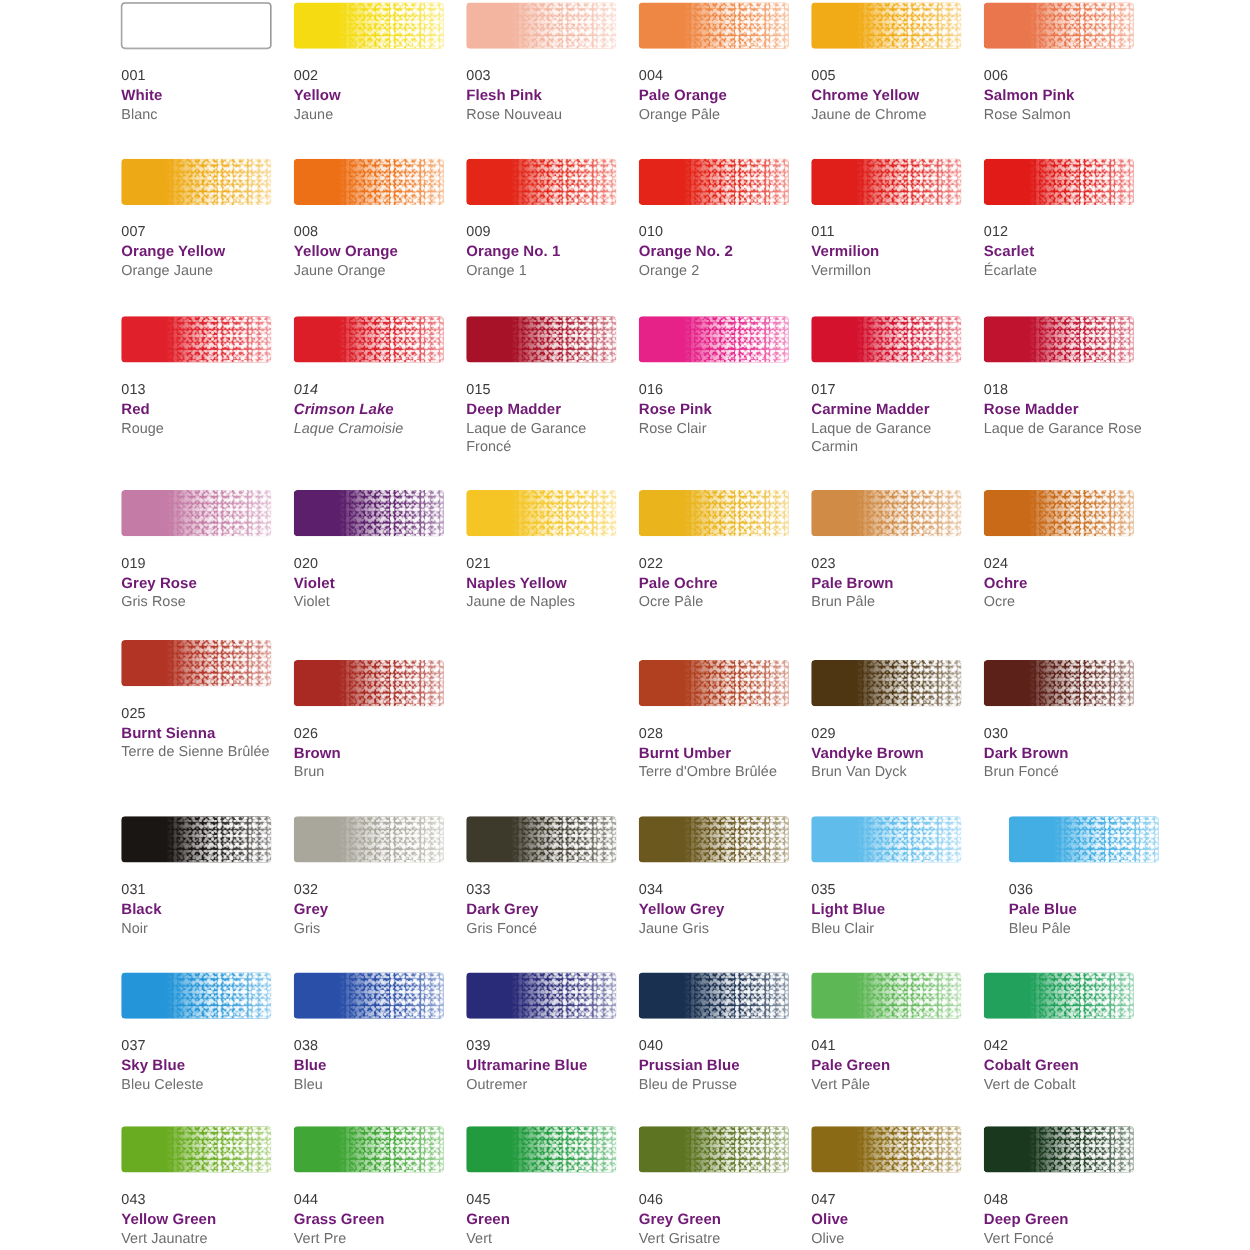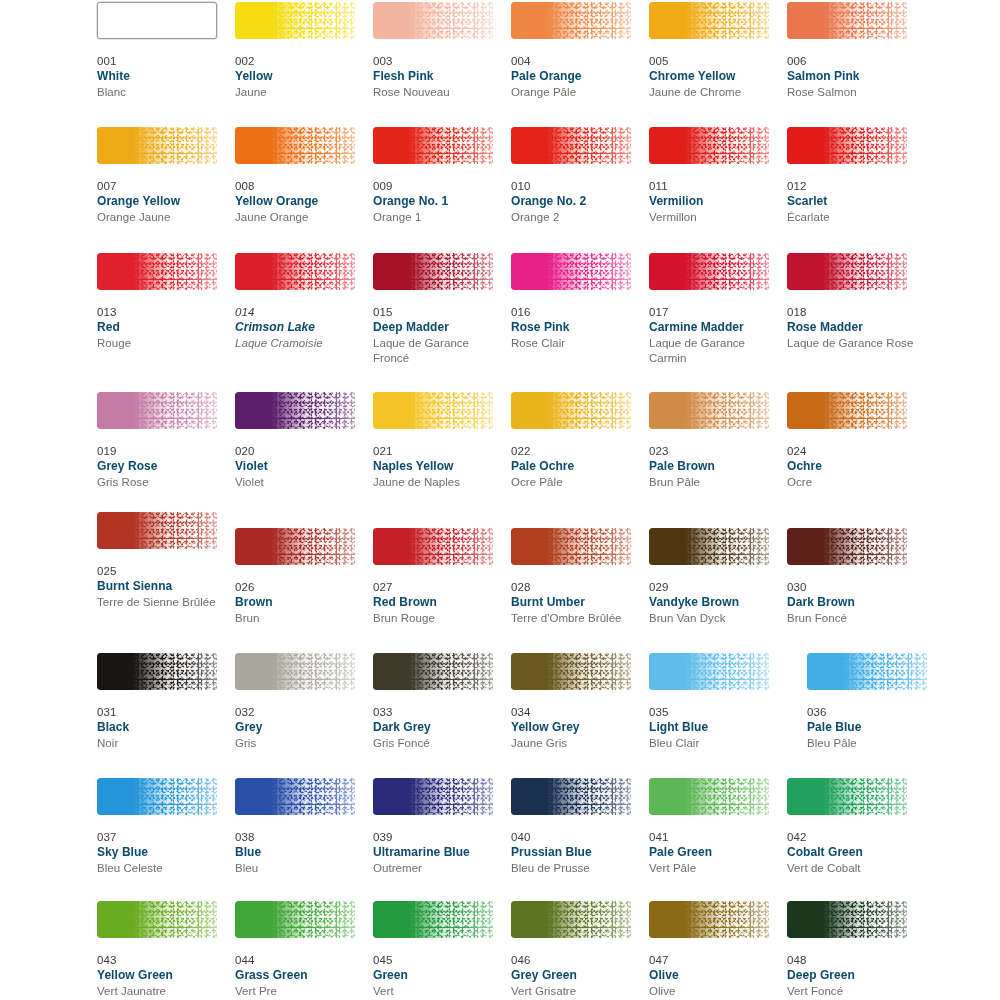--- a/index.html
+++ b/index.html
@@ -70,21 +70,21 @@
   .swatch-code {
     margin-top: 15px;
     font-size: 11.5px;
     color: #3b3b3b;
     letter-spacing: 0.15px;
     line-height: 15px;
   }
   .swatch-name {
     font-size: 12px;
     font-weight: bold;
-    color: #0c4a6e;
+    color: #701a75;
     line-height: 15.5px;
     letter-spacing: 0.05px;
   }
   .swatch-name-fr {
     font-size: 11.5px;
     color: #6d6d6d;
     line-height: 15.5px;
     letter-spacing: 0.05px;
     max-width: 128px;
   }
@@ -344,30 +344,20 @@
     <div class="swatch-cell" style="left: 235px; top: 528px;">
       <div class="swatch-chip">
         <div class="base" style="background: rgb(168, 42, 34);"></div>
         <div class="grain"></div>
         <div class="fade"></div>
       </div>
       <div class="swatch-code">026</div>
       <div class="swatch-name">Brown</div>
       <div class="swatch-name-fr">Brun</div>
     </div>
-    <div class="swatch-cell" style="left: 373px; top: 528px;">
-      <div class="swatch-chip">
-        <div class="base" style="background: rgb(197, 31, 38);"></div>
-        <div class="grain"></div>
-        <div class="fade"></div>
-      </div>
-      <div class="swatch-code">027</div>
-      <div class="swatch-name">Red Brown</div>
-      <div class="swatch-name-fr">Brun Rouge</div>
-    </div>
     <div class="swatch-cell" style="left: 511px; top: 528px;">
       <div class="swatch-chip">
         <div class="base" style="background: rgb(176, 64, 32);"></div>
         <div class="grain"></div>
         <div class="fade"></div>
       </div>
       <div class="swatch-code">028</div>
       <div class="swatch-name">Burnt Umber</div>
       <div class="swatch-name-fr">Terre d'Ombre Brûlée</div>
     </div>

